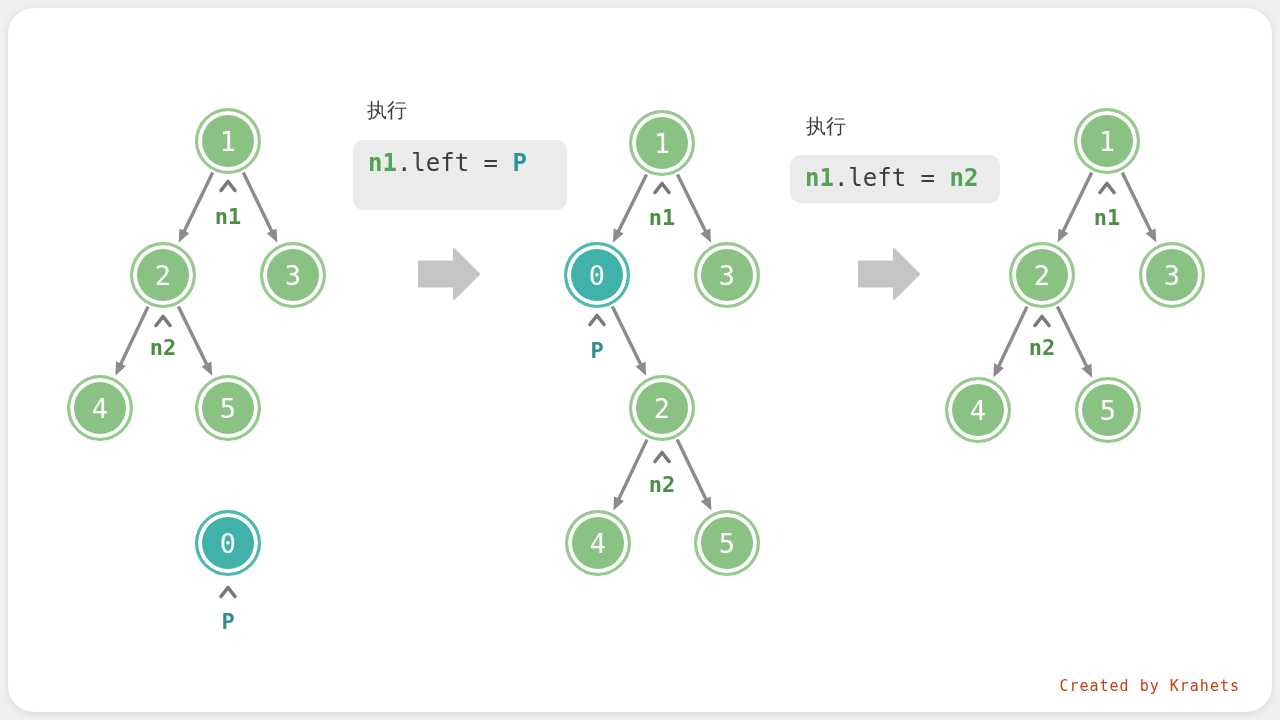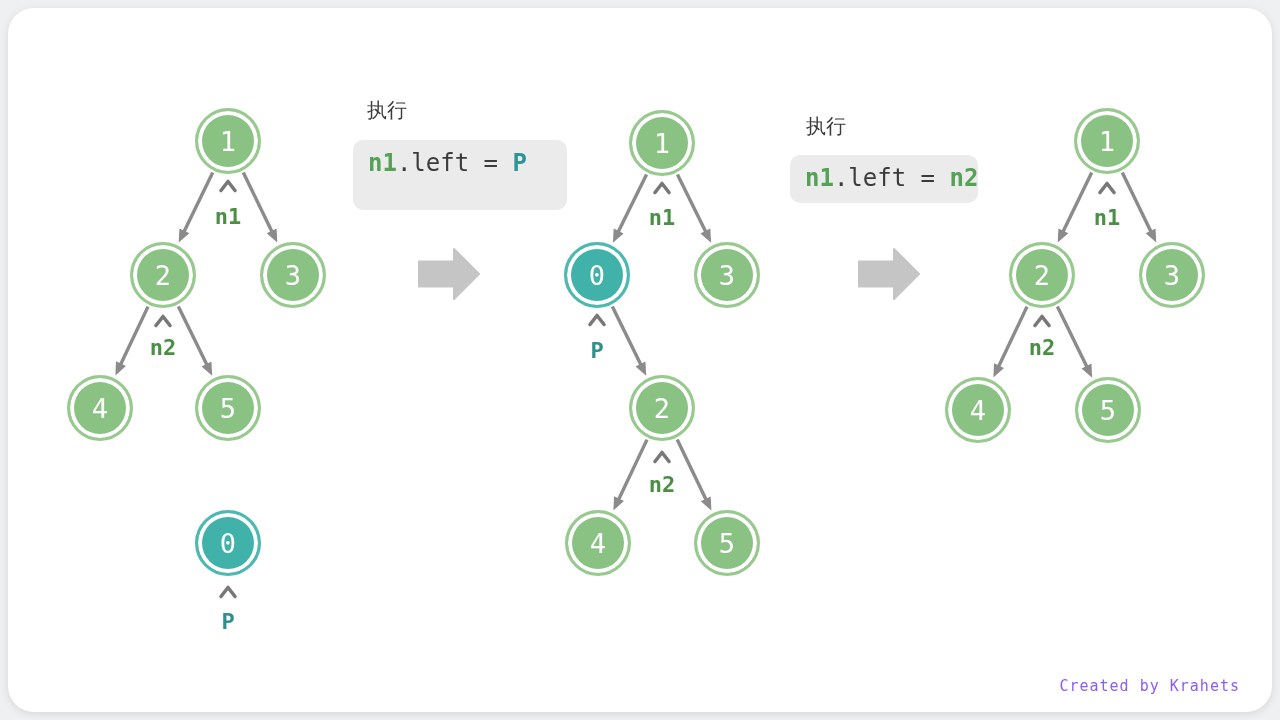--- a/index.html
+++ b/index.html
@@ -38,21 +38,21 @@
   }
   .codeline{
     font:400 24px "DejaVu Sans Mono", monospace;color:#3b3b3b;
     line-height:36px;white-space:pre;
   }
   .tok-green{color:#55a155;font-weight:700;}
   .tok-teal{color:#2d9596;font-weight:700;}
   .tok-plain{color:#3b3b3b;}
   .watermark{
     position:absolute;right:40px;top:677px;
-    font:400 15px "DejaVu Sans Mono", monospace;color:#8b5cf6;
+    font:400 15px "DejaVu Sans Mono", monospace;color:#c2410c;
     letter-spacing:1px;white-space:nowrap;
   }
 </style>
 </head>
 <body>
 
 <div class="card"></div>
 
 <svg id="diagram" width="1280" height="720" viewBox="0 0 1280 720" xmlns="http://www.w3.org/2000/svg">
     <line x1="212.7246616007449" y1="172.49069762307977" x2="183.51259727899975" y2="232.71249176329286" stroke="#8b8b8b" stroke-width="3.4"></line>
@@ -119,18 +119,18 @@
     <div class="node" style="left: 1075px; top: 377px;">5</div>
     <div class="nlabel" style="left: 1107px; top: 217px;">n1</div>
     <div class="nlabel" style="left: 1042px; top: 347px;">n2</div>
   </div>
 <div id="code-layer">
     <div class="exec-title" style="left: 367px; top: 97px;">执行</div>
     <div class="codebox" style="left: 353px; top: 140px; width: 214px; height: 70px;">
       <div class="codeline"><span class="tok-green">n1</span><span class="tok-plain">.left = </span><span class="tok-teal">P</span></div>
     </div>
     <div class="exec-title" style="left: 806px; top: 113px;">执行</div>
-    <div class="codebox" style="left: 790px; top: 155px; width: 188px; height: 48px;">
+    <div class="codebox" style="left: 790px; top: 155px; width: 210px; height: 48px;">
       <div class="codeline"><span class="tok-green">n1</span><span class="tok-plain">.left = </span><span class="tok-green">n2</span></div>
     </div>
   </div>
 
 <div class="watermark">Created by Krahets</div>
 
 </body></html>

